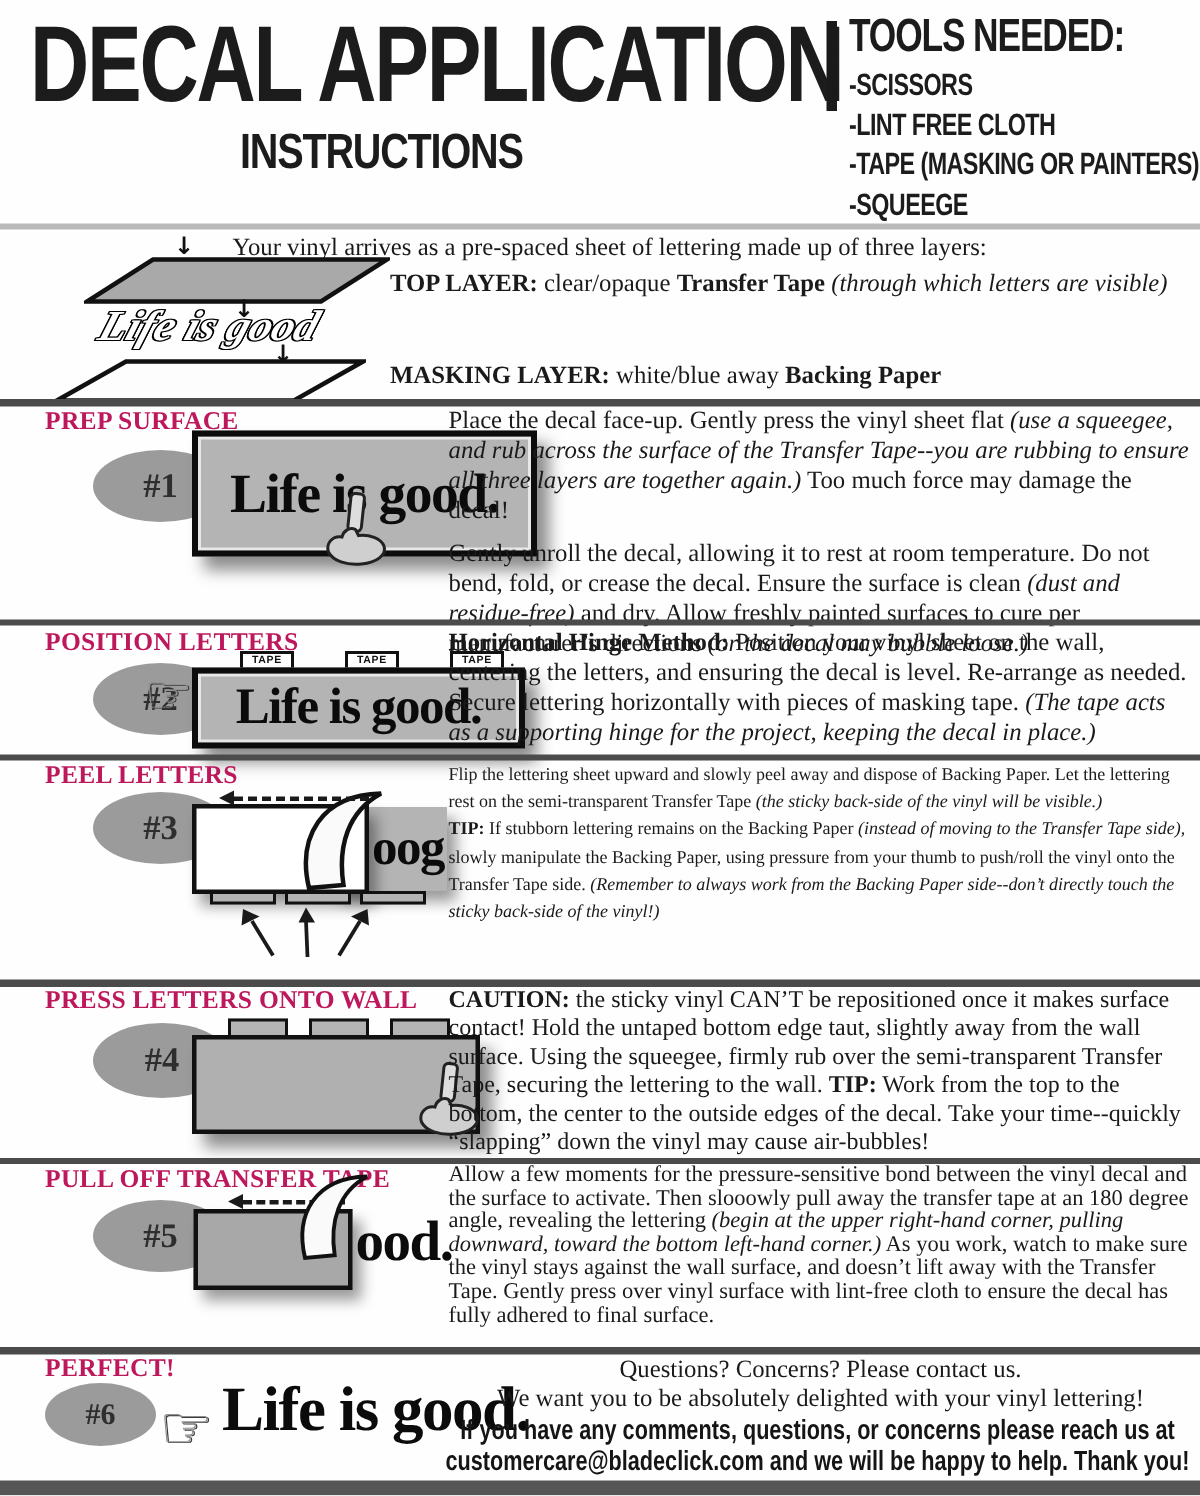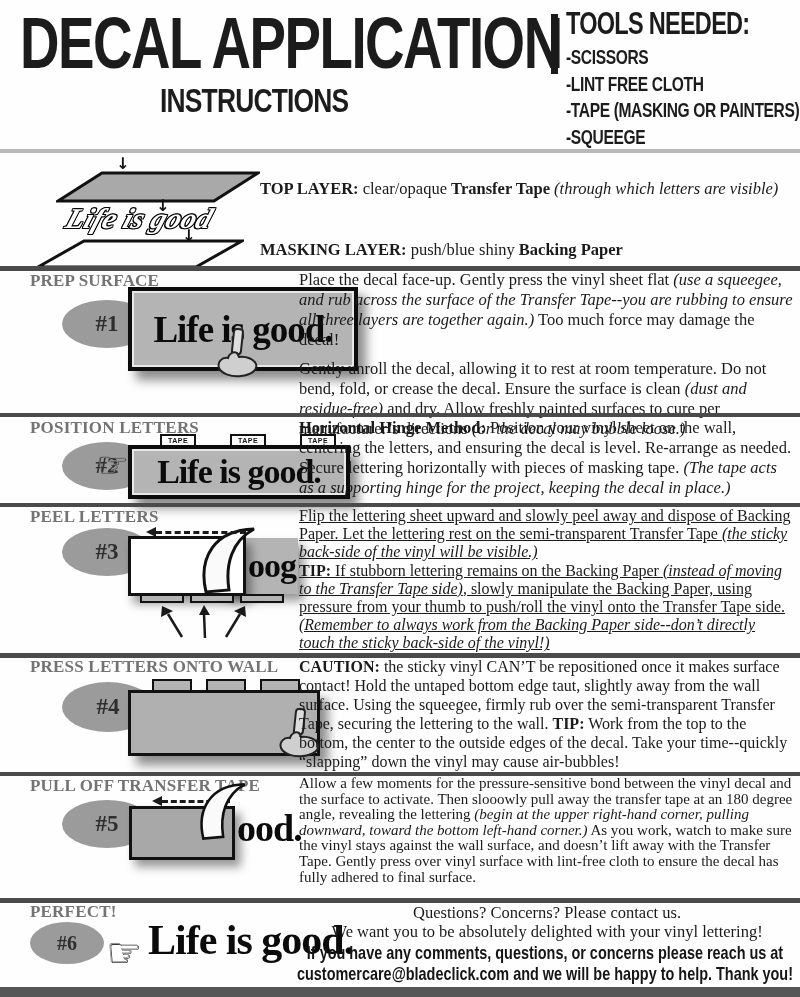--- a/index.html
+++ b/index.html
@@ -31,21 +31,21 @@
 
   
   .lead { left:155px; top:155px; font-size:16.5px; }
   .layer-line { left:260px; font-size:16.5px; white-space:nowrap; }
   .down-arrow { font-family:"DejaVu Sans",sans-serif; font-weight:bold; font-size:16px; color:#111; }
   .script-logo { font-style:italic; font-weight:bold; font-size:30px; color:#fff; white-space:nowrap;
                  transform:skewX(-18deg) scaleY(.95); transform-origin:0 0;
                  text-shadow:1px 0 #000,-1px 0 #000,0 1px #000,0 -1px #000,1px 1px #000,-1px -1px #000,1px -1px #000,-1px 1px #000; }
 
   
-  .sec-heading { left:30px; font-weight:bold; font-size:17px; letter-spacing:.2px; color:#737373; white-space:nowrap; }
+  .sec-heading { left:30px; font-weight:bold; font-size:17px; letter-spacing:.2px; color:#be185d; white-space:nowrap; }
   .oval { background:#9b9b9b; border-radius:50%; display:flex; align-items:center; justify-content:center;
           font-weight:bold; font-size:23px; color:#2e2e2e; }
   .body-text { left:299px; right:6px; font-size:16.5px; line-height:20px; }
   .body-text p + p { margin-top:9px; }
   .seg-b { font-weight:bold; }
   .seg-i { font-style:italic; }
 
   .decal-box { background:#b4b4b4; border:4px solid #0c0c0c; box-shadow:8px 9px 10px rgba(0,0,0,.45), inset 0 0 0 2px #e8e8e8;
                display:flex; align-items:center; justify-content:center; }
   .decal-text { font-weight:bold; letter-spacing:-1px; color:#0b0b0b; white-space:nowrap; }
@@ -77,34 +77,35 @@
   <div class="abs vbar"></div>
   <div class="abs tools-heading">TOOLS NEEDED:</div>
   <div class="abs tools-list">
     <div class="tool-item">-SCISSORS</div>
     <div class="tool-item">-LINT FREE CLOTH</div>
     <div class="tool-item">-TAPE (MASKING OR PAINTERS)</div>
     <div class="tool-item">-SQUEEGE</div>
   </div>
 
   <div class="abs divider-light" style="top:149px;height:4px;"></div>
+  <div class="abs lead">Your vinyl arrives as a pre-spaced sheet of lettering made up of three layers:</div>
 
   <span class="abs down-arrow" style="left:116px;top:154px;">↓</span>
   <svg class="abs" style="left:56px;top:171px;" width="204" height="32">
     <polygon points="46,2 202,2 158,30 2,30" fill="#a9a9a9" stroke="#111" stroke-width="3"></polygon>
   </svg>
   <span class="abs down-arrow" style="left:156px;top:196px;">↓</span>
   <div class="abs script-logo" style="left:72px;top:202px;">Life is good</div>
   <span class="abs down-arrow" style="left:182px;top:226px;">↓</span>
   <svg class="abs" style="left:36px;top:239px;" width="208" height="30">
     <polygon points="48,2 206,2 160,28 2,28" fill="#fdfdfd" stroke="#111" stroke-width="3"></polygon>
   </svg>
 
   <div class="abs layer-line" style="top:179px;text-align:center;"><span class="seg-b">TOP LAYER:</span><span> clear/opaque </span><span class="seg-b">Transfer Tape</span><span> </span><span class="seg-i">(through which letters are visible)</span></div>
-  <div class="abs layer-line" style="top:240px;"><span class="seg-b">MASKING LAYER:</span><span> push/blue shiny </span><span class="seg-b">Backing Paper</span></div>
+  <div class="abs layer-line" style="top:240px;"><span class="seg-b">MASKING LAYER:</span><span> white/blue away </span><span class="seg-b">Backing Paper</span></div>
 
   <div class="abs divider" style="top:266px;height:5px;"></div>
   <div class="abs sec-heading" style="top:271px;">PREP SURFACE</div>
   <div class="abs oval" style="left:62px;top:300px;width:90px;height:48px;">
     <span>#1</span>
   </div>
   <div class="abs decal-box" style="left:128px;top:287px;width:230px;height:84px;">
     <span class="decal-text" style="font-size:37px;">Life is good.</span>
   </div>
   <svg class="abs" style="left:216px;top:328px;" width="44" height="52" viewBox="0 0 44 52">
@@ -152,21 +153,21 @@
   <div class="abs gray-tab" style="left:190px;top:594px;width:44px;height:9px;"></div>
   <div class="abs gray-tab" style="left:240px;top:594px;width:44px;height:9px;"></div>
   <svg class="abs" style="left:148px;top:604px;" width="110" height="36" viewBox="0 0 110 36">
     <line x1="34" y1="33" x2="20" y2="10" stroke="#1a1a1a" stroke-width="2.5"></line>
     <polygon points="14,2 25,7 13,13" fill="#1a1a1a"></polygon>
     <line x1="57" y1="34" x2="56" y2="10" stroke="#1a1a1a" stroke-width="2.5"></line>
     <polygon points="56,1 51,11 62,11" fill="#1a1a1a"></polygon>
     <line x1="78" y1="33" x2="92" y2="10" stroke="#1a1a1a" stroke-width="2.5"></line>
     <polygon points="97,2 86,7 98,13" fill="#1a1a1a"></polygon>
   </svg>
-  <div class="abs body-text" style="top:507px;font-size:16px;line-height:18.2px;text-decoration:underline;">
+  <div class="abs body-text" style="top:507px;font-size:12px;line-height:18.2px;">
     <p><span>Flip the lettering sheet upward and slowly peel away and dispose of Backing Paper. Let the lettering rest on the semi-transparent Transfer Tape </span><span class="seg-i">(the sticky back-side of the vinyl will be visible.)</span></p>
     <p style="margin-top:0;"><span class="seg-b">TIP:</span><span> If stubborn lettering remains on the Backing Paper </span><span class="seg-i">(instead of moving to the Transfer Tape side)</span><span>, slowly manipulate the Backing Paper, using pressure from your thumb to push/roll the vinyl onto the Transfer Tape side. </span><span class="seg-i">(Remember to always work from the Backing Paper side--don’t directly touch the sticky back-side of the vinyl!)</span></p>
   </div>
 
   <div class="abs divider" style="top:653px;height:5px;"></div>
   <div class="abs sec-heading" style="top:657px;">PRESS LETTERS ONTO WALL</div>
   <div class="abs oval" style="left:62px;top:682px;width:92px;height:50px;">
     <span>#4</span>
   </div>
   <div class="abs gray-tab" style="left:152px;top:679px;width:40px;height:14px;"></div>

